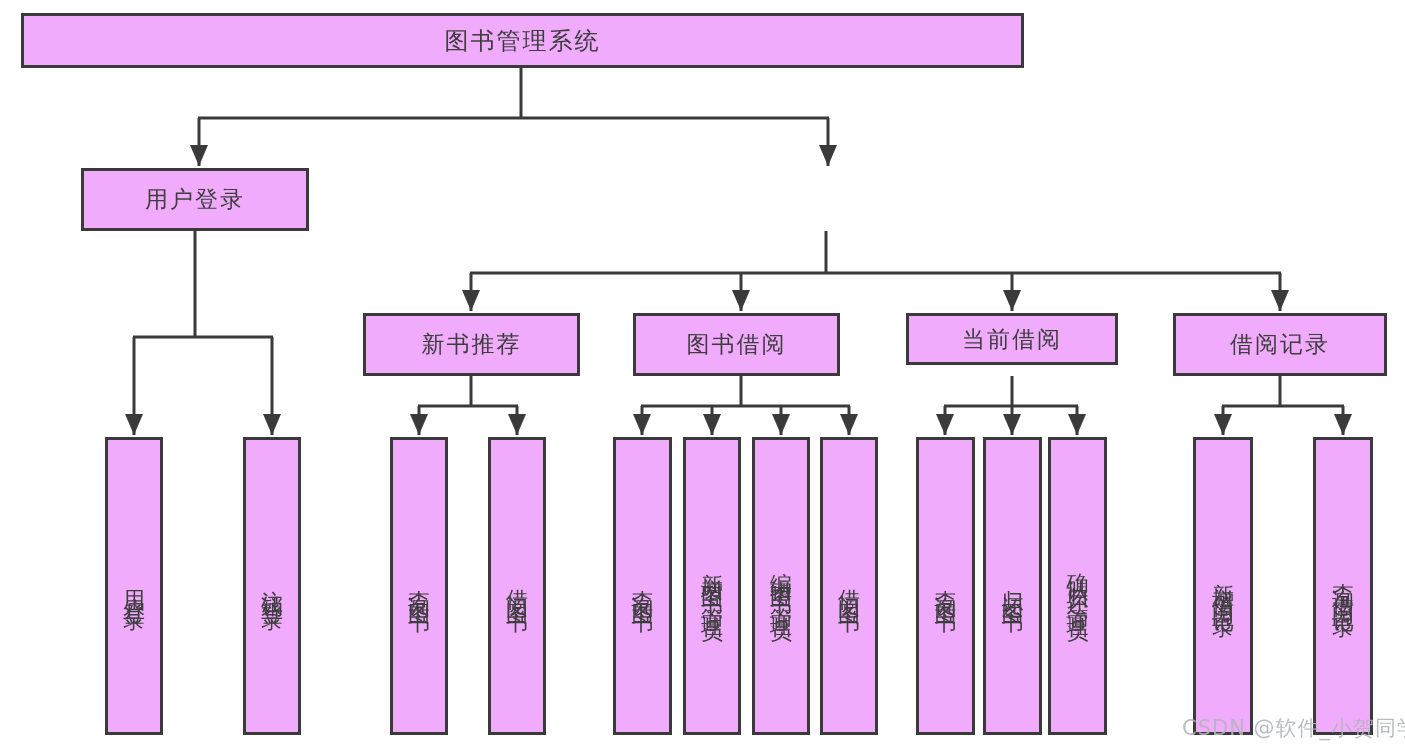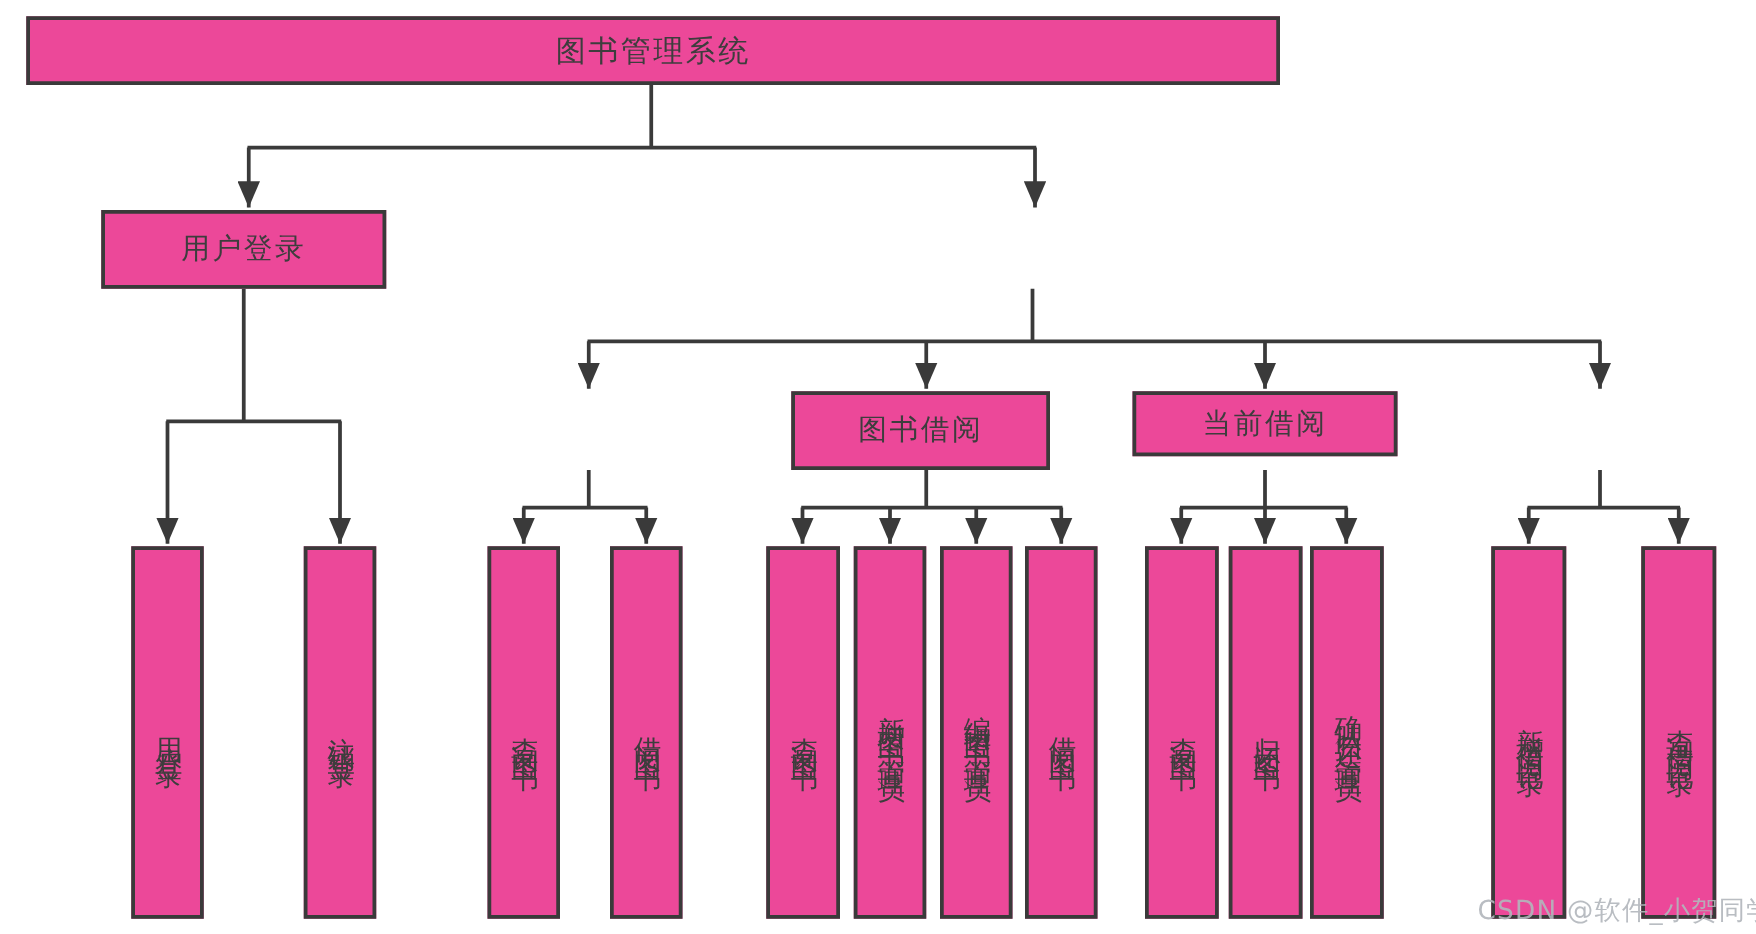--- a/index.html
+++ b/index.html
@@ -14,21 +14,21 @@
   .connectors {
     position: absolute;
     left: 0; top: 0;
     width: 1405px; height: 747px;
     pointer-events: none;
   }
   .node {
     position: absolute;
     box-sizing: border-box;
     border: 3px solid #3a3a3a;
-    background: #ec4899;
+    background: #f0abfc;
     display: flex;
     align-items: center;
     justify-content: center;
     color: #3d3d3d;
   }
   .node.h .label {
     font-size: 23px;
     letter-spacing: 2px;
     white-space: nowrap;
     line-height: 1;
@@ -99,25 +99,31 @@
   </svg>
 
   <div class="node h root" style="left:21px;top:13px;width:1003px;height:55px">
     <span class="label">图书管理系统</span>
   </div>
 
   <div class="node h" style="left:81px;top:168px;width:228px;height:63px">
     <span class="label">用户登录</span>
   </div>
 
+  <div class="node h" style="left:363px;top:313px;width:217px;height:63px">
+    <span class="label">新书推荐</span>
+  </div>
   <div class="node h" style="left:633px;top:313px;width:207px;height:63px">
     <span class="label">图书借阅</span>
   </div>
   <div class="node h" style="left:906px;top:313px;width:212px;height:52px">
     <span class="label">当前借阅</span>
+  </div>
+  <div class="node h" style="left:1173px;top:313px;width:214px;height:63px">
+    <span class="label">借阅记录</span>
   </div>
 
   <div class="node v" style="left:105px;top:437px;width:58px;height:298px">
     <span class="label">用户登录</span>
   </div>
   <div class="node v" style="left:243px;top:437px;width:58px;height:298px">
     <span class="label">注销登录</span>
   </div>
 
   <div class="node v" style="left:390px;top:437px;width:58px;height:298px">

